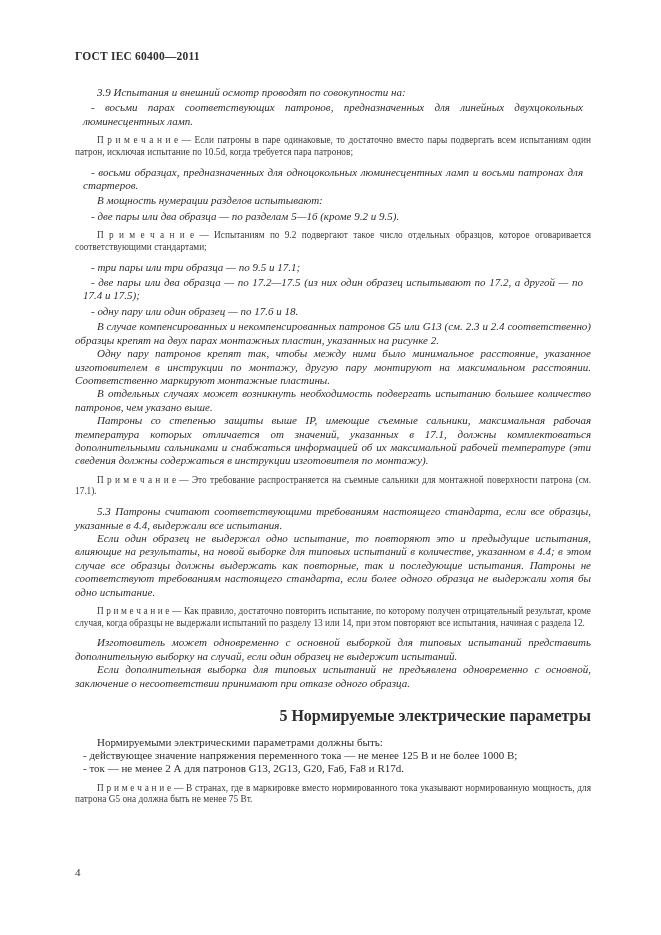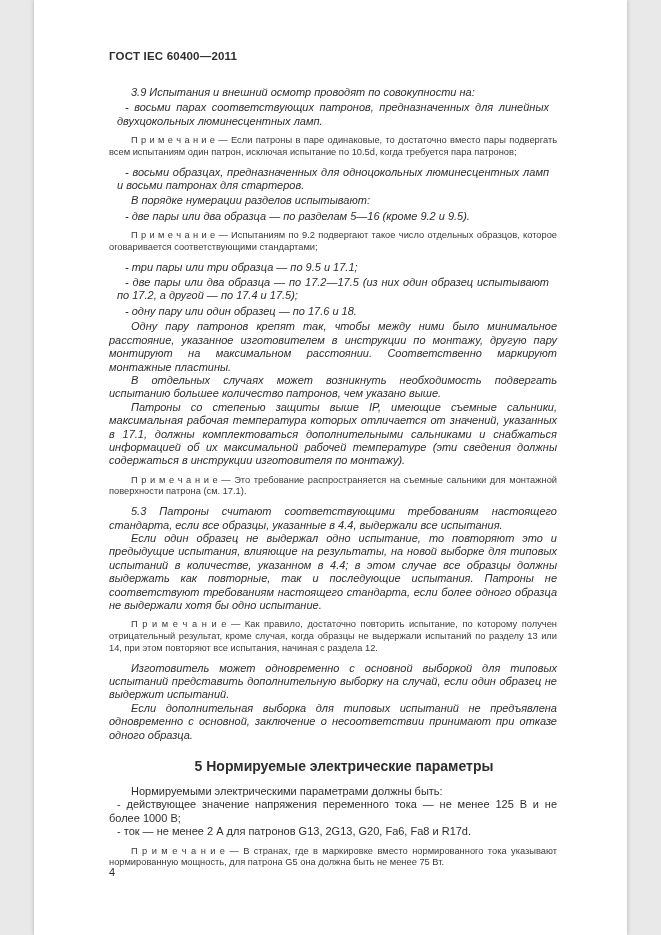--- a/index.html
+++ b/index.html
@@ -1,50 +1,51 @@
 <!DOCTYPE html>
 <html><head>
 <meta charset="utf-8">
 <style>
   html,body { margin:0; padding:0; background:#e9e9e9; }
   .page {
-    width:593px; height:935px; background:#ffffff; position:relative;
+    width:661px; height:935px; background:#ffffff; position:relative;
     box-sizing:border-box; padding:50px 70px 0 75px;
-    color:#2e2e2e; font-family:Liberation Sans, sans-serif;
+    color:#2e2e2e; font-family:Liberation Serif, serif;
     margin:0 auto; box-shadow:0 0 4px rgba(0,0,0,.25); overflow:hidden;
   }
   .doc-header { font-weight:bold; font-size:11.5px; margin:0 0 24px 0; letter-spacing:.2px; }
   .body-text { font-size:11px; line-height:1.22; text-align:justify; }
   .body-text p { margin:0; }
   .para  { font-style:italic; text-indent:22px; }
   .list  { font-style:italic; text-indent:8px; margin:2px 8px !important; }
   .note  { font-style:normal; font-size:9.3px; line-height:1.26; text-indent:22px; margin:7px 0 !important; color:#3a3a3a; }
-  .heading { font-weight:bold; font-style:normal; font-size:14px; text-indent:22px; margin:16px 0 10px 0 !important; text-align:center; }
+  .heading { font-weight:bold; font-style:normal; font-size:16px; text-indent:22px; margin:16px 0 10px 0 !important; text-align:right; }
   .plain { font-style:normal; text-indent:22px; }
   .plain-list { font-style:normal; text-indent:8px; }
   .page-number { position:absolute; left:75px; top:866px; font-size:11px; font-style:normal; }
 </style>
 </head>
 <body>
 
 <div class="page">
 
   <div class="doc-header">ГОСТ IEC 60400—2011</div>
 
   <div class="body-text">
     <p class="para">3.9 Испытания и внешний осмотр проводят по совокупности на:</p>
     <p class="list">- восьми парах соответствующих патронов, предназначенных для линейных двухцокольных люминесцентных ламп.</p>
     <p class="note">П р и м е ч а н и е — Если патроны в паре одинаковые, то достаточно вместо пары подвергать всем испытаниям один патрон, исключая испытание по 10.5d, когда требуется пара патронов;</p>
     <p class="list">- восьми образцах, предназначенных для одноцокольных люминесцентных ламп и восьми патронах для стартеров.</p>
-    <p class="para">В порядке нумерации разделов испытывают:</p>
+    <p class="para">В мощность нумерации разделов испытывают:</p>
     <p class="list">- две пары или два образца — по разделам 5—16 (кроме 9.2 и 9.5).</p>
     <p class="note">П р и м е ч а н и е — Испытаниям по 9.2 подвергают такое число отдельных образцов, которое оговаривается соответствующими стандартами;</p>
     <p class="list">- три пары или три образца — по 9.5 и 17.1;</p>
     <p class="list">- две пары или два образца — по 17.2—17.5 (из них один образец испытывают по 17.2, а другой — по 17.4 и 17.5);</p>
     <p class="list">- одну пару или один образец — по 17.6 и 18.</p>
+    <p class="para">В случае компенсированных и некомпенсированных патронов G5 или G13 (см. 2.3 и 2.4 соответственно) образцы крепят на двух парах монтажных пластин, указанных на рисунке 2.</p>
     <p class="para">Одну пару патронов крепят так, чтобы между ними было минимальное расстояние, указанное изготовителем в инструкции по монтажу, другую пару монтируют на максимальном расстоянии. Соответственно маркируют монтажные пластины.</p>
     <p class="para">В отдельных случаях может возникнуть необходимость подвергать испытанию большее количество патронов, чем указано выше.</p>
     <p class="para">Патроны со степенью защиты выше IP, имеющие съемные сальники, максимальная рабочая температура которых отличается от значений, указанных в 17.1, должны комплектоваться дополнительными сальниками и снабжаться информацией об их максимальной рабочей температуре (эти сведения должны содержаться в инструкции изготовителя по монтажу).</p>
     <p class="note">П р и м е ч а н и е — Это требование распространяется на съемные сальники для монтажной поверхности патрона (см. 17.1).</p>
     <p class="para">5.3 Патроны считают соответствующими требованиям настоящего стандарта, если все образцы, указанные в 4.4, выдержали все испытания.</p>
     <p class="para">Если один образец не выдержал одно испытание, то повторяют это и предыдущие испытания, влияющие на результаты, на новой выборке для типовых испытаний в количестве, указанном в 4.4; в этом случае все образцы должны выдержать как повторные, так и последующие испытания. Патроны не соответствуют требованиям настоящего стандарта, если более одного образца не выдержали хотя бы одно испытание.</p>
     <p class="note">П р и м е ч а н и е — Как правило, достаточно повторить испытание, по которому получен отрицательный результат, кроме случая, когда образцы не выдержали испытаний по разделу 13 или 14, при этом повторяют все испытания, начиная с раздела 12.</p>
     <p class="para">Изготовитель может одновременно с основной выборкой для типовых испытаний представить дополнительную выборку на случай, если один образец не выдержит испытаний.</p>
     <p class="para">Если дополнительная выборка для типовых испытаний не предъявлена одновременно с основной, заключение о несоответствии принимают при отказе одного образца.</p>
     <p class="heading">5 Нормируемые электрические параметры</p>

